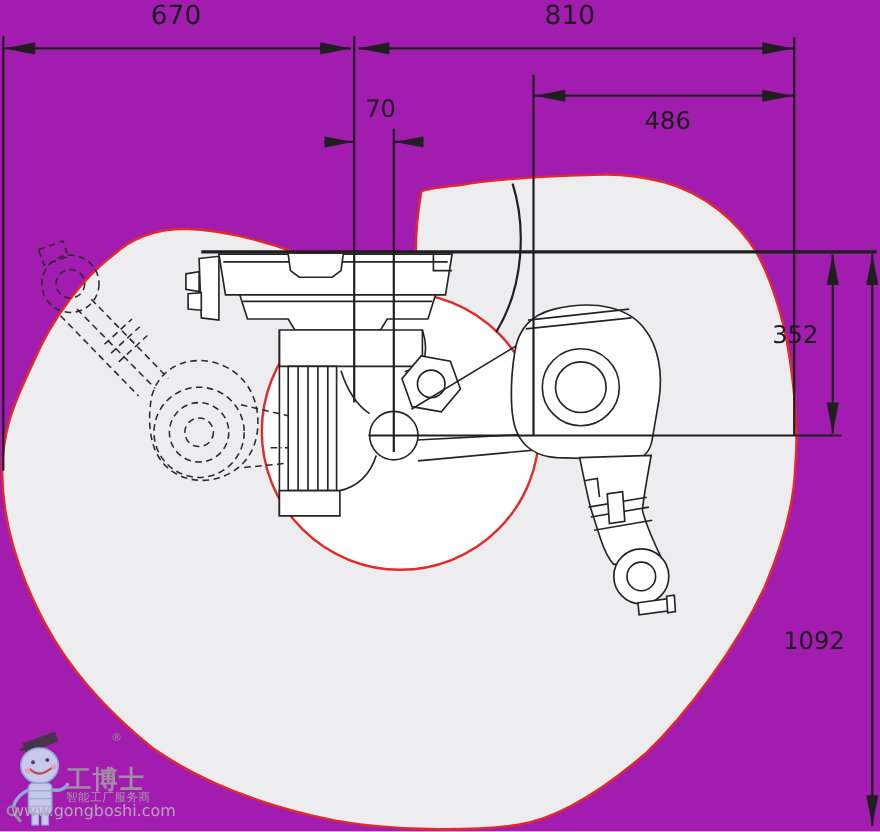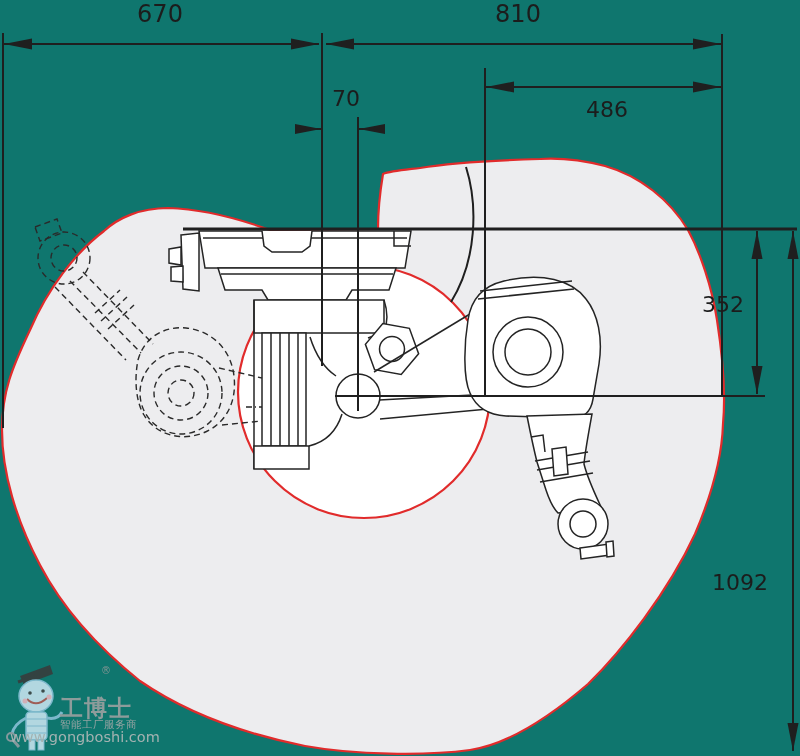--- a/index.html
+++ b/index.html
@@ -1,16 +1,16 @@
 <!DOCTYPE html>
 <html><head>
 <meta charset="utf-8">
 <style>
   html,body{margin:0;padding:0;background:#ffffff;}
-  .stage{position:relative;width:800px;height:756px;background:#0f766e;overflow:hidden;
+  .stage{position:relative;width:800px;height:756px;background:#a21caf;overflow:hidden;
          font-family:"DejaVu Sans","Liberation Sans",sans-serif;}
   svg text{font-family:"DejaVu Sans","Liberation Sans",sans-serif;}
   .dim-text{font-size:24px;fill:#1c1c1c;}
   .dim-text-sm{font-size:22px;fill:#1c1c1c;}
   .wm-brand{font-size:23px;fill:#a3a3a3;font-weight:bold;letter-spacing:1px;}
   .wm-tag{font-size:10.5px;fill:#ababab;letter-spacing:0.5px;}
   .wm-url{font-size:14.5px;fill:#bdbdbd;}
   .wm-reg{font-size:10px;fill:#9a9a9a;}
 </style>
 </head>

